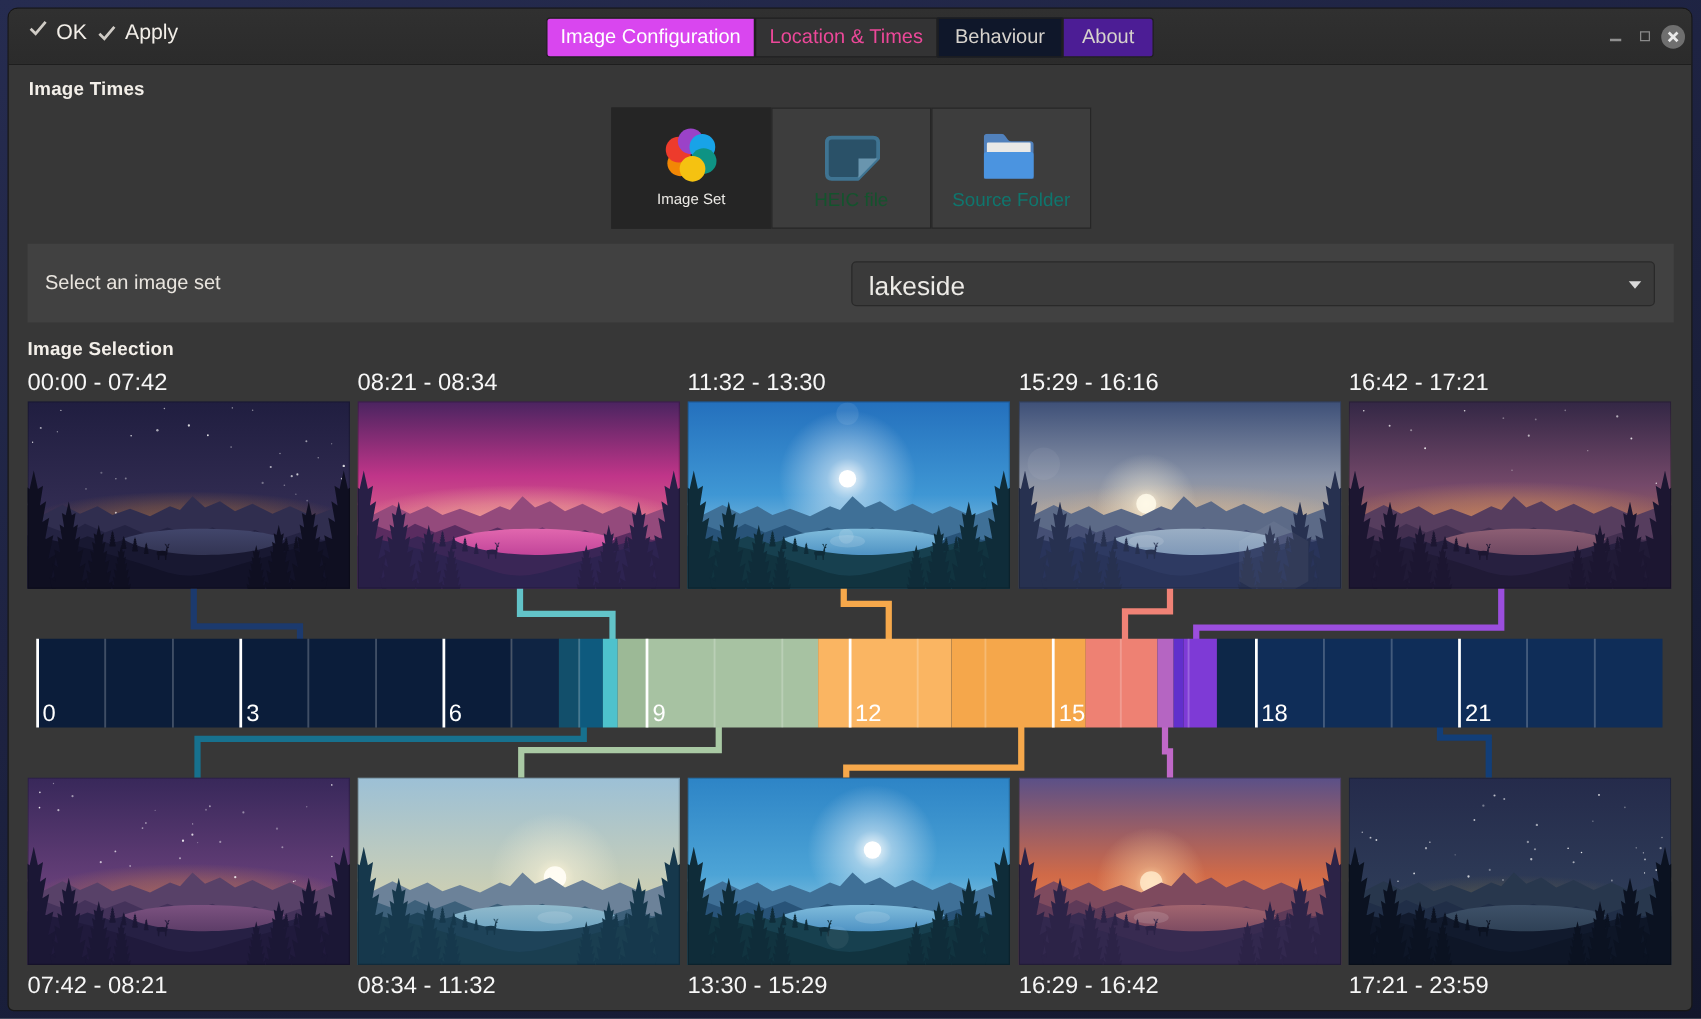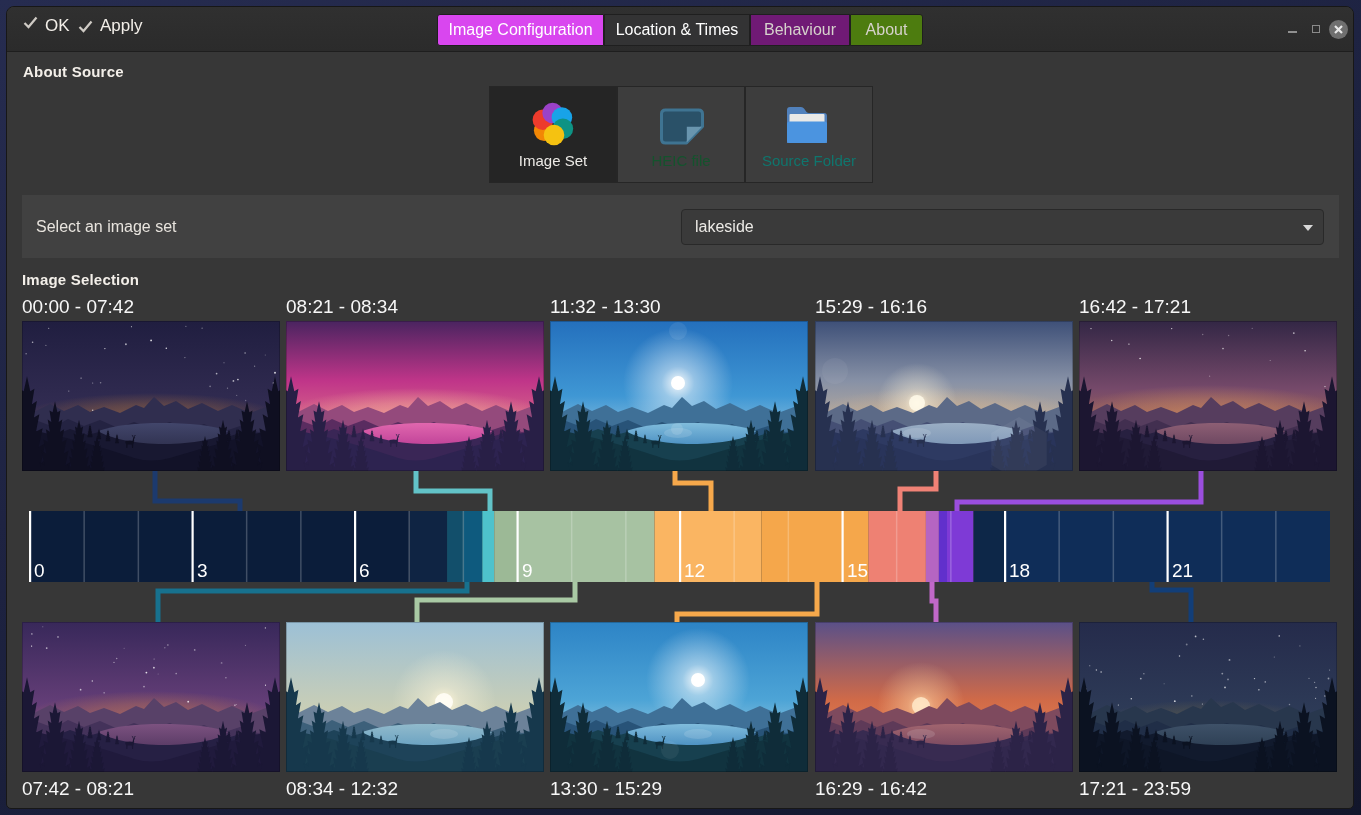--- a/index.html
+++ b/index.html
@@ -14,32 +14,32 @@
 
 <div class="abs win"></div>
 <div class="abs tbar"></div>
 <div class="abs" style="left:23px;top:16px;display:flex;align-items:flex-start;font-size:17px;color:#f2eee8"><svg width="15" height="13" viewBox="0 0 15 13" style="margin-right:7px">
       <path d="M1.5,7 L5.5,11 L13.5,1.5" fill="none" stroke="#cfcbc5" stroke-width="2.2"></path>
     </svg>OK</div>
 <div class="abs" style="left:78px;top:16px;display:flex;align-items:center;font-size:17px;color:#f2eee8"><svg width="15" height="13" viewBox="0 0 15 13" style="margin-right:7px">
       <path d="M1.5,7 L5.5,11 L13.5,1.5" fill="none" stroke="#cfcbc5" stroke-width="2.2"></path>
     </svg>Apply</div>
 <div class="abs" style="left:437px;top:14px;width:167px;height:32px;background:#d946ef;border-radius:3px 0 0 3px;border:1px solid #1f1f1f;display:flex;align-items:center;justify-content:center;font-size:16px;color:#ffffff">Image Configuration</div>
-<div class="abs" style="left:604px;top:14px;width:146px;height:32px;background:#333334;border:1px solid #1f1f1f;display:flex;align-items:center;justify-content:center;font-size:16px;color:#ffffff">Location &amp; Times</div>
-<div class="abs" style="left:750px;top:14px;width:100px;height:32px;background:#701a75;border:1px solid #1f1f1f;display:flex;align-items:center;justify-content:center;font-size:16px;color:#d6d2cc">Behaviour</div>
-<div class="abs" style="left:850px;top:14px;width:73px;height:32px;background:#4d7c0f;border-radius:0 3px 3px 0;border:1px solid #1f1f1f;display:flex;align-items:center;justify-content:center;font-size:16px;color:#d6d2cc">About</div>
+<div class="abs" style="left:604px;top:14px;width:146px;height:32px;background:#333334;border:1px solid #1f1f1f;display:flex;align-items:center;justify-content:center;font-size:16px;color:#ec4899">Location &amp; Times</div>
+<div class="abs" style="left:750px;top:14px;width:100px;height:32px;background:#0f172a;border:1px solid #1f1f1f;display:flex;align-items:center;justify-content:center;font-size:16px;color:#d6d2cc">Behaviour</div>
+<div class="abs" style="left:850px;top:14px;width:73px;height:32px;background:#4c1d95;border-radius:0 3px 3px 0;border:1px solid #1f1f1f;display:flex;align-items:center;justify-content:center;font-size:16px;color:#d6d2cc">About</div>
 <div class="abs" style="left:1288px;top:31px;width:9px;height:2px;background:#909090"></div>
 <div class="abs" style="left:1312px;top:25px;width:8px;height:8px;border:1.5px solid #8a8a8a"></div>
 <div class="abs" style="left:1329px;top:20px;width:19px;height:19px;border-radius:50%;background:#6f6f6f"></div>
 <svg class="abs" style="left:1333px;top:24px" width="11" height="11" viewBox="0 0 11 11">
     <path d="M2,2 L9,9 M9,2 L2,9" stroke="#e8e8e8" stroke-width="2.2"></path>
   </svg>
-<div class="abs hdr" style="left:23px;top:63px">About Source</div>
+<div class="abs hdr" style="left:23px;top:63px">Image Times</div>
 <div class="abs" style="left:489px;top:86px;width:128px;height:97px;background:#252525;border:1px solid #262626;"></div>
-<div class="abs" style="left:489px;top:152px;width:128px;text-align:center;font-size:15px;color:#eceae6">Image Set</div>
+<div class="abs" style="left:489px;top:152px;width:128px;text-align:center;font-size:12px;color:#eceae6">Image Set</div>
 <div class="abs" style="left:617px;top:86px;width:128px;height:97px;background:#3d3d3d;border:1px solid #262626;"></div>
 <div class="abs" style="left:617px;top:152px;width:128px;text-align:center;font-size:15px;color:#14532d">HEIC file</div>
 <div class="abs" style="left:745px;top:86px;width:128px;height:97px;background:#3d3d3d;border:1px solid #262626;"></div>
 <div class="abs" style="left:745px;top:152px;width:128px;text-align:center;font-size:15px;color:#0f766e">Source Folder</div>
 <svg class="abs" style="left:529px;top:100px" width="48" height="48" viewBox="0 0 48 48">
     <circle cx="15.2" cy="30.6" r="10.3" fill="#f28705"></circle>
     <circle cx="13.9" cy="19.7" r="10.3" fill="#ed3b2c"></circle>
     <circle cx="23.6" cy="13.0" r="10.3" fill="#9b42c8"></circle>
     <circle cx="32.9" cy="17.5" r="10.3" fill="#18a3e8"></circle>
     <circle cx="33.9" cy="28.8" r="10.3" fill="#0e9384"></circle>
@@ -50,30 +50,30 @@
 <path d="M27.8,20.8 L43,20.8 L27.8,36.4 Z" fill="#6995ae"></path>
 </svg>
 <svg class="abs" style="left:787px;top:107px" width="40" height="36" viewBox="0 0 40 36">
 <path d="M0,36 L0,3 Q0,0 3,0 L14,0 Q16,0 17,1.5 L19.5,5 Q20.5,6 22,6 L37,6 Q40,6 40,9 L40,36 Z" fill="#5181bc"></path>
 <rect x="2.5" y="7" width="35" height="10" rx="1" fill="#e9e9e7"></rect>
 <rect x="0" y="14.5" width="40" height="21.5" rx="2.5" fill="#4b94e0"></rect>
 </svg>
 <div class="abs" style="left:22px;top:195px;width:1317px;height:63px;background:#414141"></div>
 <div class="abs lbl" style="left:36px;top:218px">Select an image set</div>
 <div class="abs" style="left:681px;top:209px;width:643px;height:36px;background:#3a3a3a;border:1px solid #292929;border-radius:4px"></div>
-<div class="abs" style="left:695px;top:218px;font-size:16px;color:#eceae6">lakeside</div>
+<div class="abs" style="left:695px;top:218px;font-size:21px;color:#eceae6">lakeside</div>
 <div class="abs" style="left:1303px;top:225px;width:0;height:0;border-left:5.5px solid transparent;border-right:5.5px solid transparent;border-top:6px solid #d8d8d8"></div>
 <div class="abs hdr" style="left:22px;top:271px">Image Selection</div>
 <div class="abs tlabel" style="left:22px;top:296px">00:00 - 07:42</div>
 <div class="abs tlabel" style="left:286px;top:296px">08:21 - 08:34</div>
 <div class="abs tlabel" style="left:550px;top:296px">11:32 - 13:30</div>
 <div class="abs tlabel" style="left:815px;top:296px">15:29 - 16:16</div>
 <div class="abs tlabel" style="left:1079px;top:296px">16:42 - 17:21</div>
 <div class="abs tlabel" style="left:22px;top:778px">07:42 - 08:21</div>
-<div class="abs tlabel" style="left:286px;top:778px">08:34 - 12:32</div>
+<div class="abs tlabel" style="left:286px;top:778px">08:34 - 11:32</div>
 <div class="abs tlabel" style="left:550px;top:778px">13:30 - 15:29</div>
 <div class="abs tlabel" style="left:815px;top:778px">16:29 - 16:42</div>
 <div class="abs tlabel" style="left:1079px;top:778px">17:21 - 23:59</div>
 <svg width="0" height="0" style="position:absolute">
     <defs>
 <path id="fir" d="M0,-58 L2,-49 L4.5,-50.5 L3,-41 L6,-43 L4.2,-33 L7.5,-35 L5.5,-24.5 L9.5,-26.5 L7,-15 L11,-17.5 L8.5,-5.5 L12.5,-8 L10.5,1 L-10.5,1 L-12.5,-8 L-8.5,-5.5 L-11,-17.5 L-7,-15 L-9.5,-26.5 L-5.5,-24.5 L-7.5,-35 L-4.2,-33 L-6,-43 L-3,-41 L-4.5,-50.5 L-2,-49 Z"></path>
 <g id="deer" stroke-width="0.9">
 <path d="M-7.5,-11.5 Q-8.5,-7.5 -6.5,-6.5 L-6,0 L-4.5,0 L-4,-6 L3,-6 L3.5,0 L5,0 L5.5,-6.5 Q7,-7.5 6.5,-10 L6,-11.5 Q0,-13.5 -7.5,-11.5 Z" stroke="none"></path>
 <path d="M4,-11 L5.5,-17 L8,-18 L8.5,-16.5 L6.5,-15.5 L7,-11 Z" stroke="none"></path>
 <path d="M5.8,-17 L4.2,-21.5 M5.1,-19.5 L3,-21 M6.8,-17 L8,-21.5 M7.4,-19.5 L9.4,-21" fill="none"></path>

